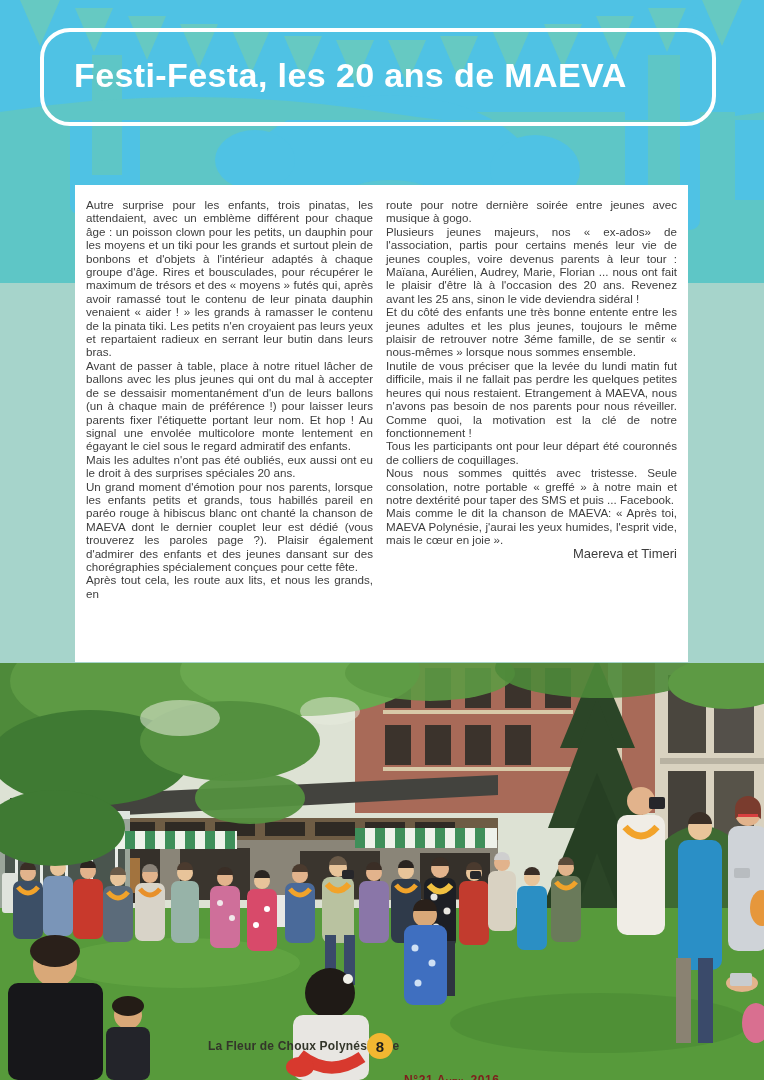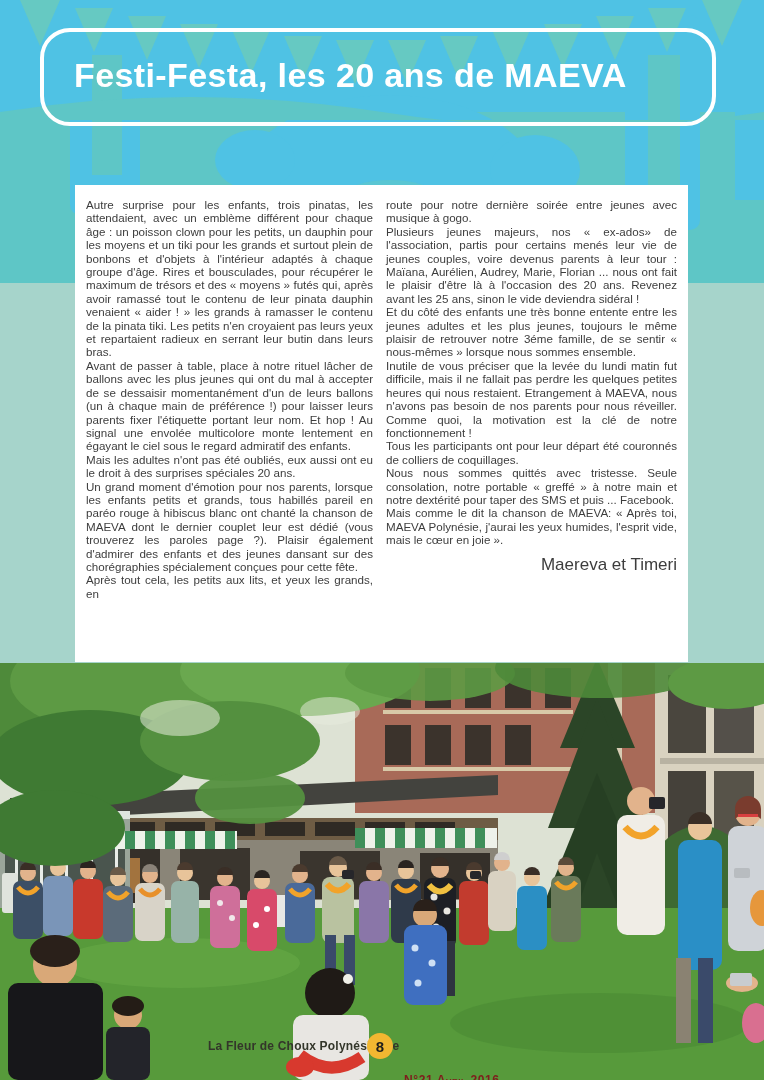--- a/index.html
+++ b/index.html
@@ -20,21 +20,21 @@
   }
   .textbox{
     position:absolute;left:75px;top:185px;width:613px;height:477px;
     background:#ffffff;box-sizing:border-box;padding:13px 11px 10px 11px;
     display:flex;gap:13px;overflow:hidden;
   }
   .col{font-size:11.6px;line-height:13.4px;color:#3d3d3d;text-align:justify;}
   .col.left{flex:0 0 287px;}
   .col.right{flex:1;}
   .col p{margin:0;}
-  .signature{text-align:right;margin-top:11px;font-size:17px;color:#3d3d3d;}
+  .signature{text-align:right;margin-top:0;font-size:13px;color:#3d3d3d;}
   .signature-role{text-align:right;font-style:italic;font-size:10.8px;color:#4a4a4a;margin-top:1px;}
   .photo{position:absolute;left:0;top:663px;width:764px;height:417px;overflow:hidden;background:#dde2d4;}
   .footer{position:absolute;left:0;top:1030px;width:764px;height:36px;pointer-events:none;}
   .footer .pub{
     position:absolute;left:208px;top:9px;font-size:12px;font-weight:bold;color:#33362a;
     letter-spacing:0.2px;
   }
   .footer .badge{
     position:absolute;left:367px;top:3px;width:26px;height:26px;border-radius:50%;
     background:#f2b731;color:#1d1d1d;font-size:15px;font-weight:bold;
@@ -87,21 +87,21 @@
   <div class="title-box">
     <h1>Festi-Festa, les 20 ans de MAEVA</h1>
   </div>
 
   <div class="textbox">
     <div class="col left">
         <p>Autre surprise pour les enfants, trois pinatas, les attendaient, avec un emblème différent pour chaque âge : un poisson clown pour les petits, un dauphin pour les moyens et un tiki pour les grands et surtout plein de bonbons et d'objets à l'intérieur adaptés à chaque groupe d'âge. Rires et bousculades, pour récupérer le maximum de trésors et des « moyens » futés qui, après avoir ramassé tout le contenu de leur pinata dauphin venaient « aider ! » les grands à ramasser le contenu de la pinata tiki. Les petits n'en croyaient pas leurs yeux et repartaient radieux en serrant leur butin dans leurs bras.</p>
         <p>Avant de passer à table, place à notre rituel lâcher de ballons avec les plus jeunes qui ont du mal à accepter de se dessaisir momentanément d'un de leurs ballons (un à chaque main de préférence !) pour laisser leurs parents fixer l'étiquette portant leur nom. Et hop ! Au signal une envolée multicolore monte lentement en égayant le ciel sous le regard admiratif des enfants.</p>
         <p>Mais les adultes n'ont pas été oubliés, eux aussi ont eu le droit à des surprises spéciales 20 ans.</p>
         <p>Un grand moment d'émotion pour nos parents, lorsque les enfants petits et grands, tous habillés pareil en paréo rouge à hibiscus blanc ont chanté la chanson de MAEVA dont le dernier couplet leur est dédié (vous trouverez les paroles page ?). Plaisir également d'admirer des enfants et des jeunes dansant sur des chorégraphies spécialement conçues pour cette fête.</p>
-        <p>Après tout cela, les petits aux lits, et yeux les grands, en</p>
+        <p>Après tout cela, les route aux lits, et nous les grands, en</p>
       </div>
     <div class="col right">
       <div>
           <p>route pour notre dernière soirée entre jeunes avec musique à gogo.</p>
           <p>Plusieurs jeunes majeurs, nos « ex-ados» de l'association, partis pour certains menés leur vie de jeunes couples, voire devenus parents à leur tour : Maïana, Aurélien, Audrey, Marie, Florian ... nous ont fait le plaisir d'être là à l'occasion des 20 ans. Revenez avant les 25 ans, sinon le vide deviendra sidéral !</p>
           <p>Et du côté des enfants une très bonne entente entre les jeunes adultes et les plus jeunes, toujours le même plaisir de retrouver notre 3éme famille, de se sentir « nous-mêmes » lorsque nous sommes ensemble.</p>
           <p>Inutile de vous préciser que la levée du lundi matin fut difficile, mais il ne fallait pas perdre les quelques petites heures qui nous restaient. Etrangement à MAEVA, nous n'avons pas besoin de nos parents pour nous réveiller. Comme quoi, la motivation est la clé de notre fonctionnement !</p>
           <p>Tous les participants ont pour leur départ été couronnés de colliers de coquillages.</p>
           <p>Nous nous sommes quittés avec tristesse. Seule consolation, notre portable « greffé » à notre main et notre dextérité pour taper des SMS et puis ... Facebook.</p>
           <p>Mais comme le dit la chanson de MAEVA: « Après toi, MAEVA Polynésie, j'aurai les yeux humides, l'esprit vide, mais le cœur en joie ».</p>

